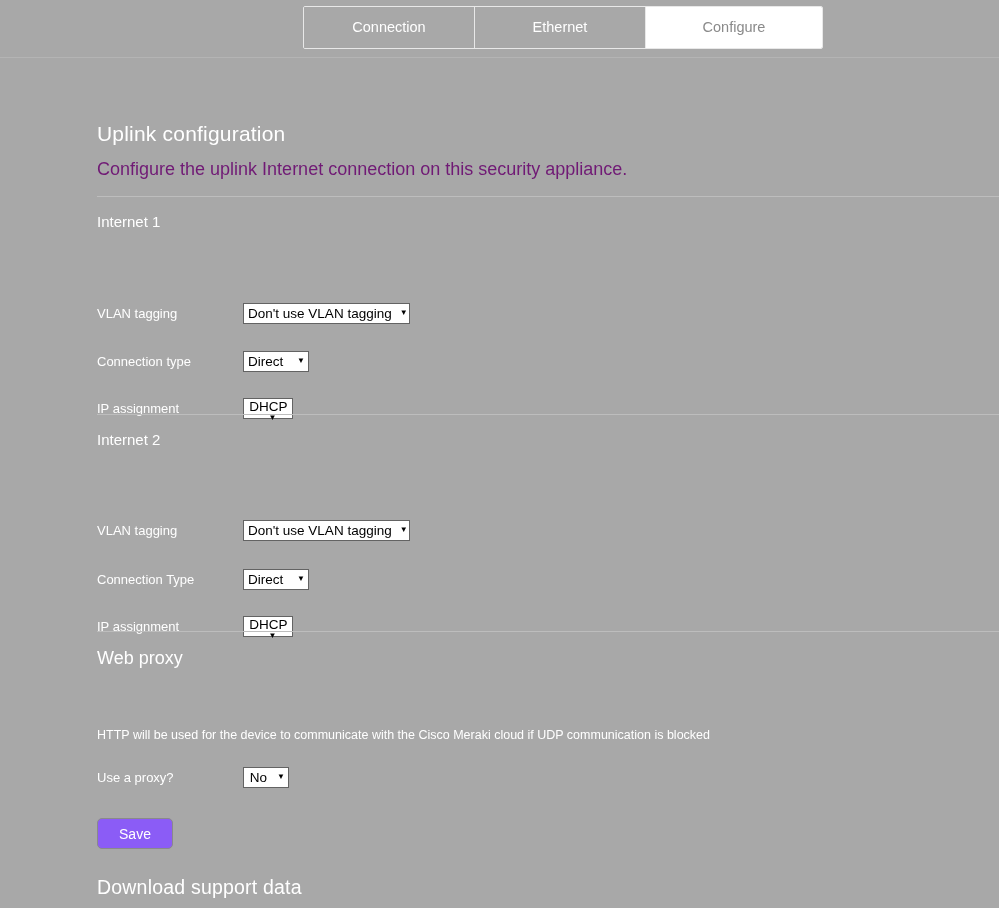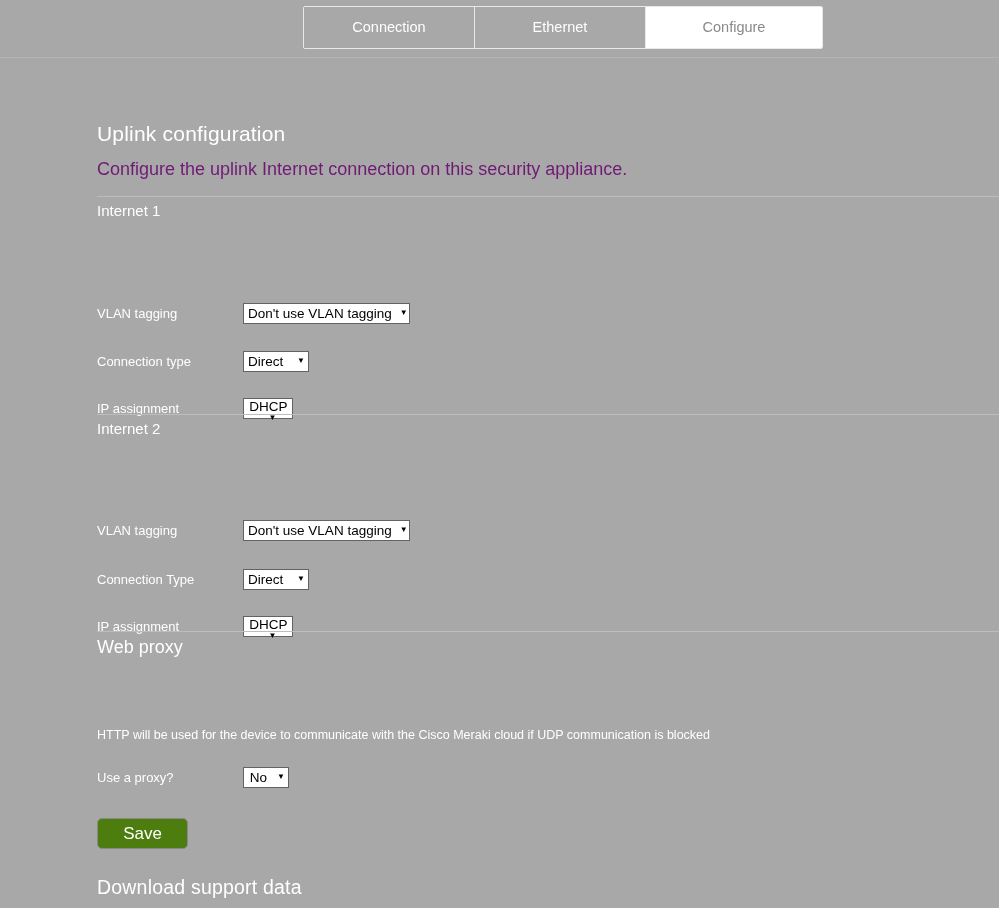--- a/index.html
+++ b/index.html
@@ -79,21 +79,21 @@
     top: 101px;
     font-size: 18px;
     color: #701a75;
   }
 
   .section-head {
     position: absolute;
     left: 97px;
     width: 902px;
     border-top: 1px solid #bdbdbd;
-    padding-top: 5px;
+    padding-top: 16px;
     font-size: 15px;
     color: #ffffff;
     box-sizing: border-box;
   }
   .section-head.internet1 { top: 138px; }
   .section-head.internet2 { top: 356px; }
   .section-head.webproxy  { top: 573px; }
   .section-head.webproxy { font-size: 18px; }
 
   .field-row {
@@ -145,27 +145,27 @@
     left: 97px;
     top: 670px;
     font-size: 12.5px;
     color: #ffffff;
   }
 
   .save-btn {
     position: absolute;
     left: 97px;
     top: 760px;
-    width: 91px;
+    width: 76px;
     height: 31px;
-    background: #4d7c0f;
+    background: #8b5cf6;
     border: 1px solid #8a8a8a;
     border-radius: 5px;
     color: #ffffff;
-    font-size: 17px;
+    font-size: 14px;
     font-family: "Liberation Sans", sans-serif;
     cursor: pointer;
     padding: 0;
   }
 
   h2.dl-title {
     position: absolute;
     left: 97px;
     top: 818px;
     margin: 0;

